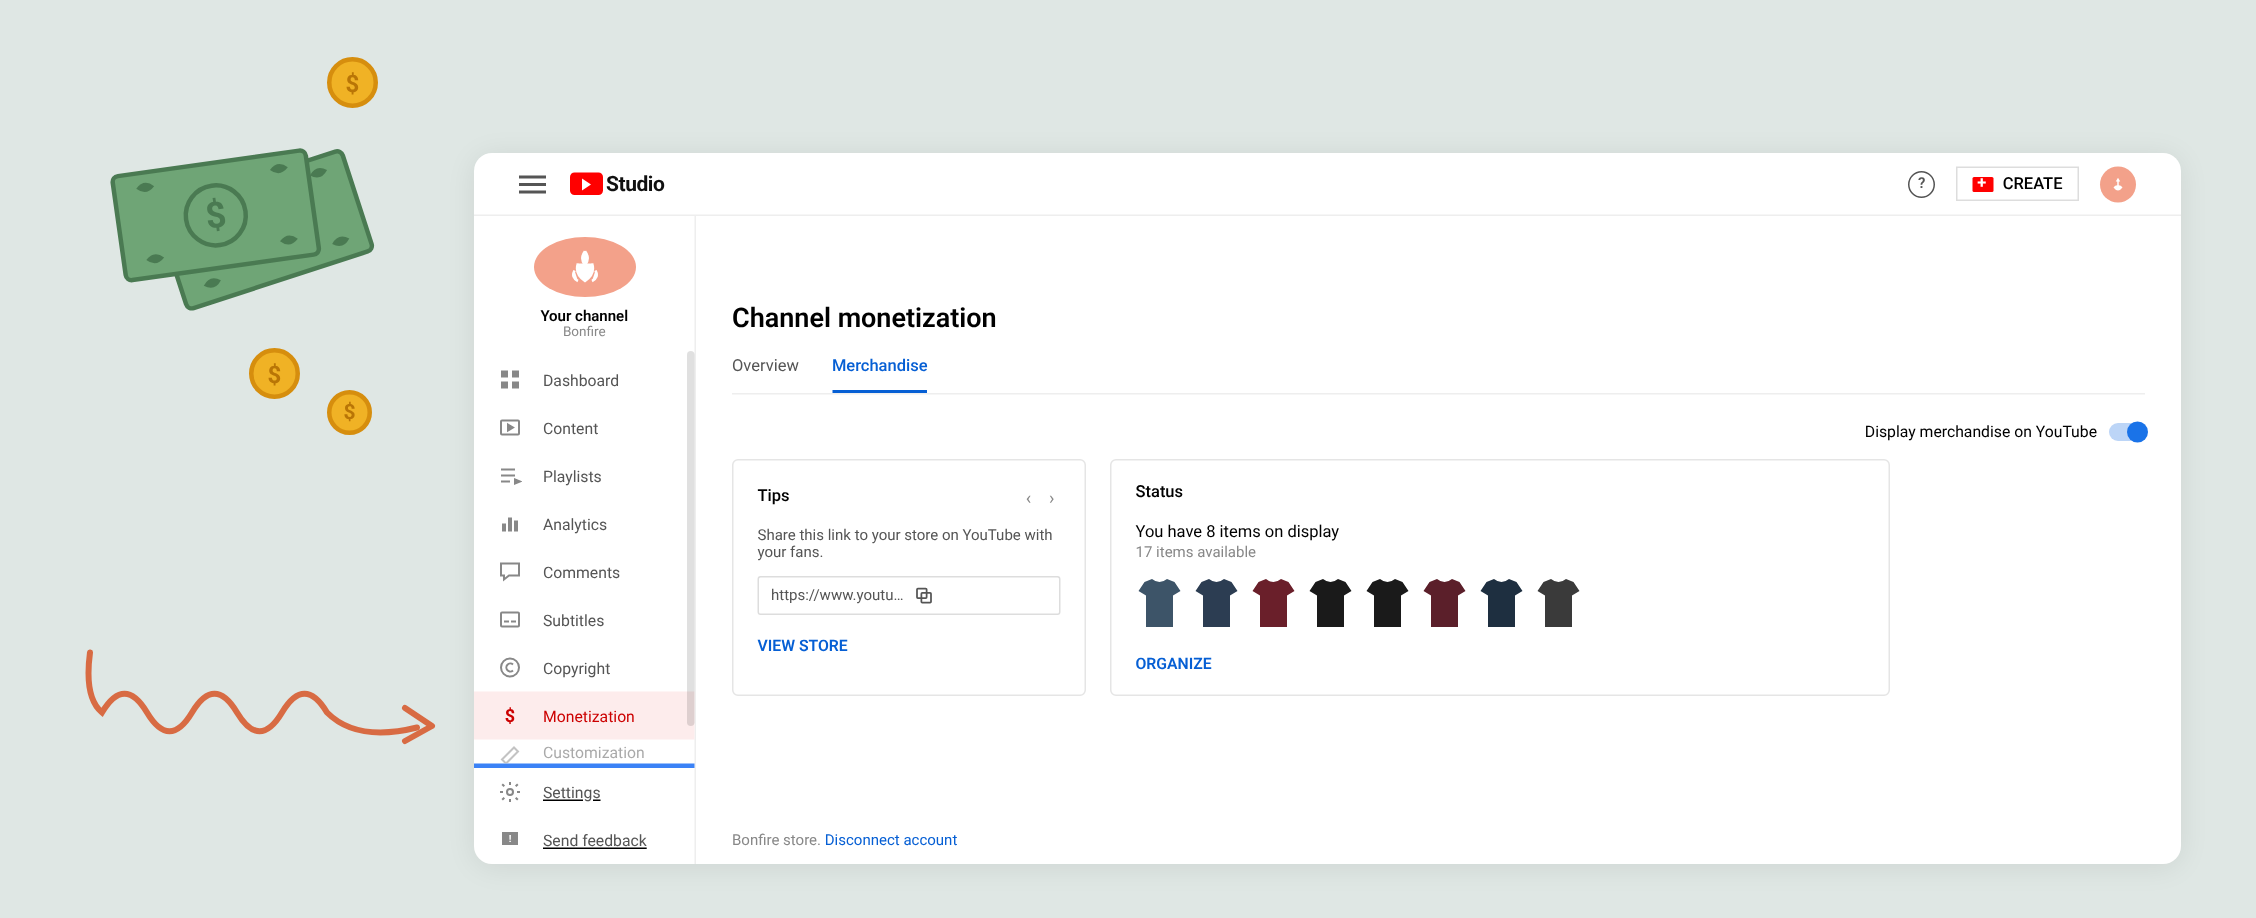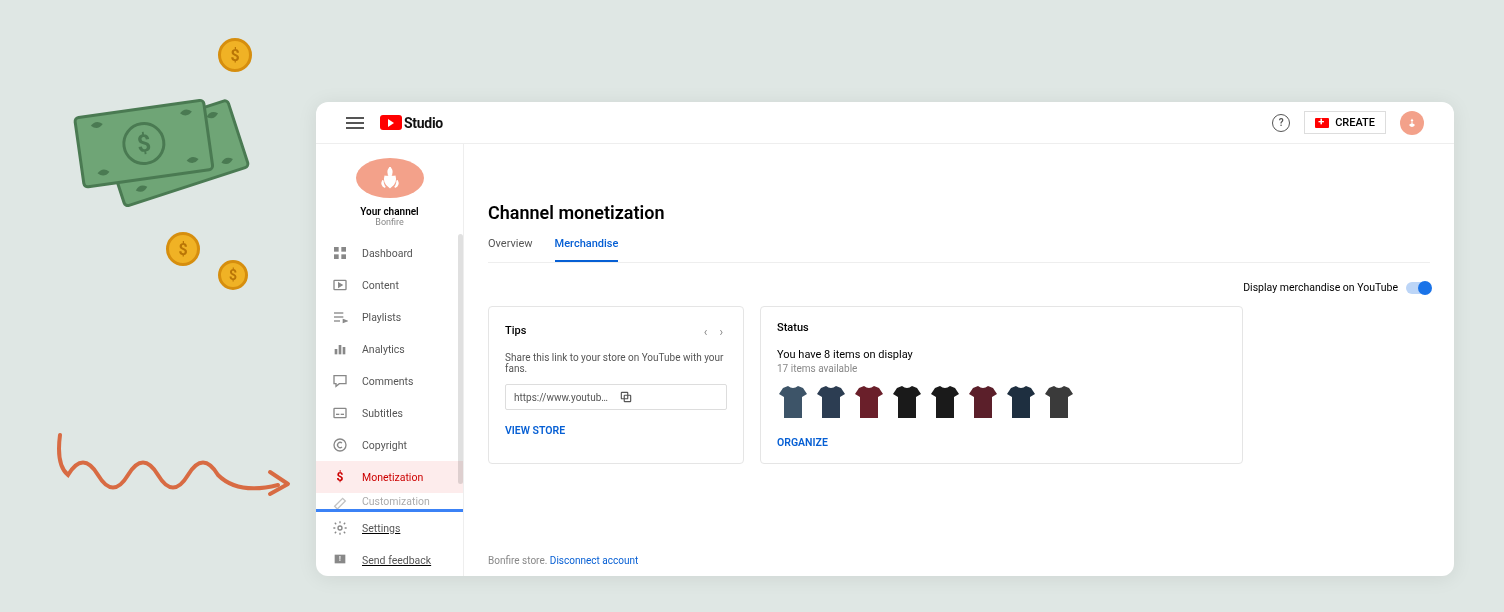--- a/index.html
+++ b/index.html
@@ -92,30 +92,30 @@
   .main{flex:1;padding:16px 24px 10px;position:relative;display:flex;flex-direction:column;}
   .page-title{font-size:18px;font-weight:600;margin-bottom:14px;margin-top:42px;}
   .tabs{display:flex;gap:22px;border-bottom:1px solid #eee;margin-bottom:18px;}
   .tab{font-size:11px;padding-bottom:10px;color:#555;cursor:pointer;}
   .tab.active{color:#065fd4;border-bottom:2px solid #065fd4;font-weight:500;}
   .toggle-row{display:flex;align-items:center;justify-content:flex-end;gap:8px;font-size:10.5px;margin-bottom:12px;}
   .switch{width:24px;height:12px;background:#bcd5f7;border-radius:6px;position:relative;cursor:pointer;}
   .switch::after{content:'';position:absolute;right:-2px;top:-1px;width:14px;height:14px;background:#1a73e8;border-radius:50%;}
   .cards{display:flex;gap:16px;}
   .card{border:1px solid #e5e5e5;border-radius:4px;padding:14px 16px;}
-  .tips-card{width:256px;}
+  .tips-card{width:236px;}
   .tips-head{display:flex;align-items:center;justify-content:space-between;margin-bottom:12px;}
   .tips-head h3{font-size:11px;font-weight:500;}
   .chev{color:#888;font-size:12px;cursor:pointer;padding:0 4px;}
   .tip-text{font-size:10px;color:#555;margin-bottom:10px;}
   .linkbox{display:flex;align-items:center;border:1px solid #ddd;border-radius:2px;padding:5px 8px;margin-bottom:14px;gap:6px;}
   .linkbox span{font-size:10px;color:#555;white-space:nowrap;overflow:hidden;text-overflow:ellipsis;flex:1;}
   .copy-ico{width:14px;height:14px;cursor:pointer;color:#666;flex-shrink:0;}
   .link-btn{color:#065fd4;font-size:10.5px;font-weight:600;cursor:pointer;}
-  .status-card{width:483px;}
+  .status-card{width:520px;}
   .status-card h3{font-size:11px;font-weight:500;margin-bottom:14px;}
   .status-line{font-size:11px;margin-bottom:2px;}
   .status-sub{font-size:10px;color:#888;margin-bottom:10px;}
   .shirts{display:flex;gap:6px;margin-bottom:16px;}
   .shirt{width:32px;height:36px;position:relative;}
   .shirt svg{width:100%;height:100%;}
   .footer-text{font-size:10px;color:#888;margin-top:auto;}
   .footer-text a{color:#065fd4;text-decoration:none;cursor:pointer;}
 
   

